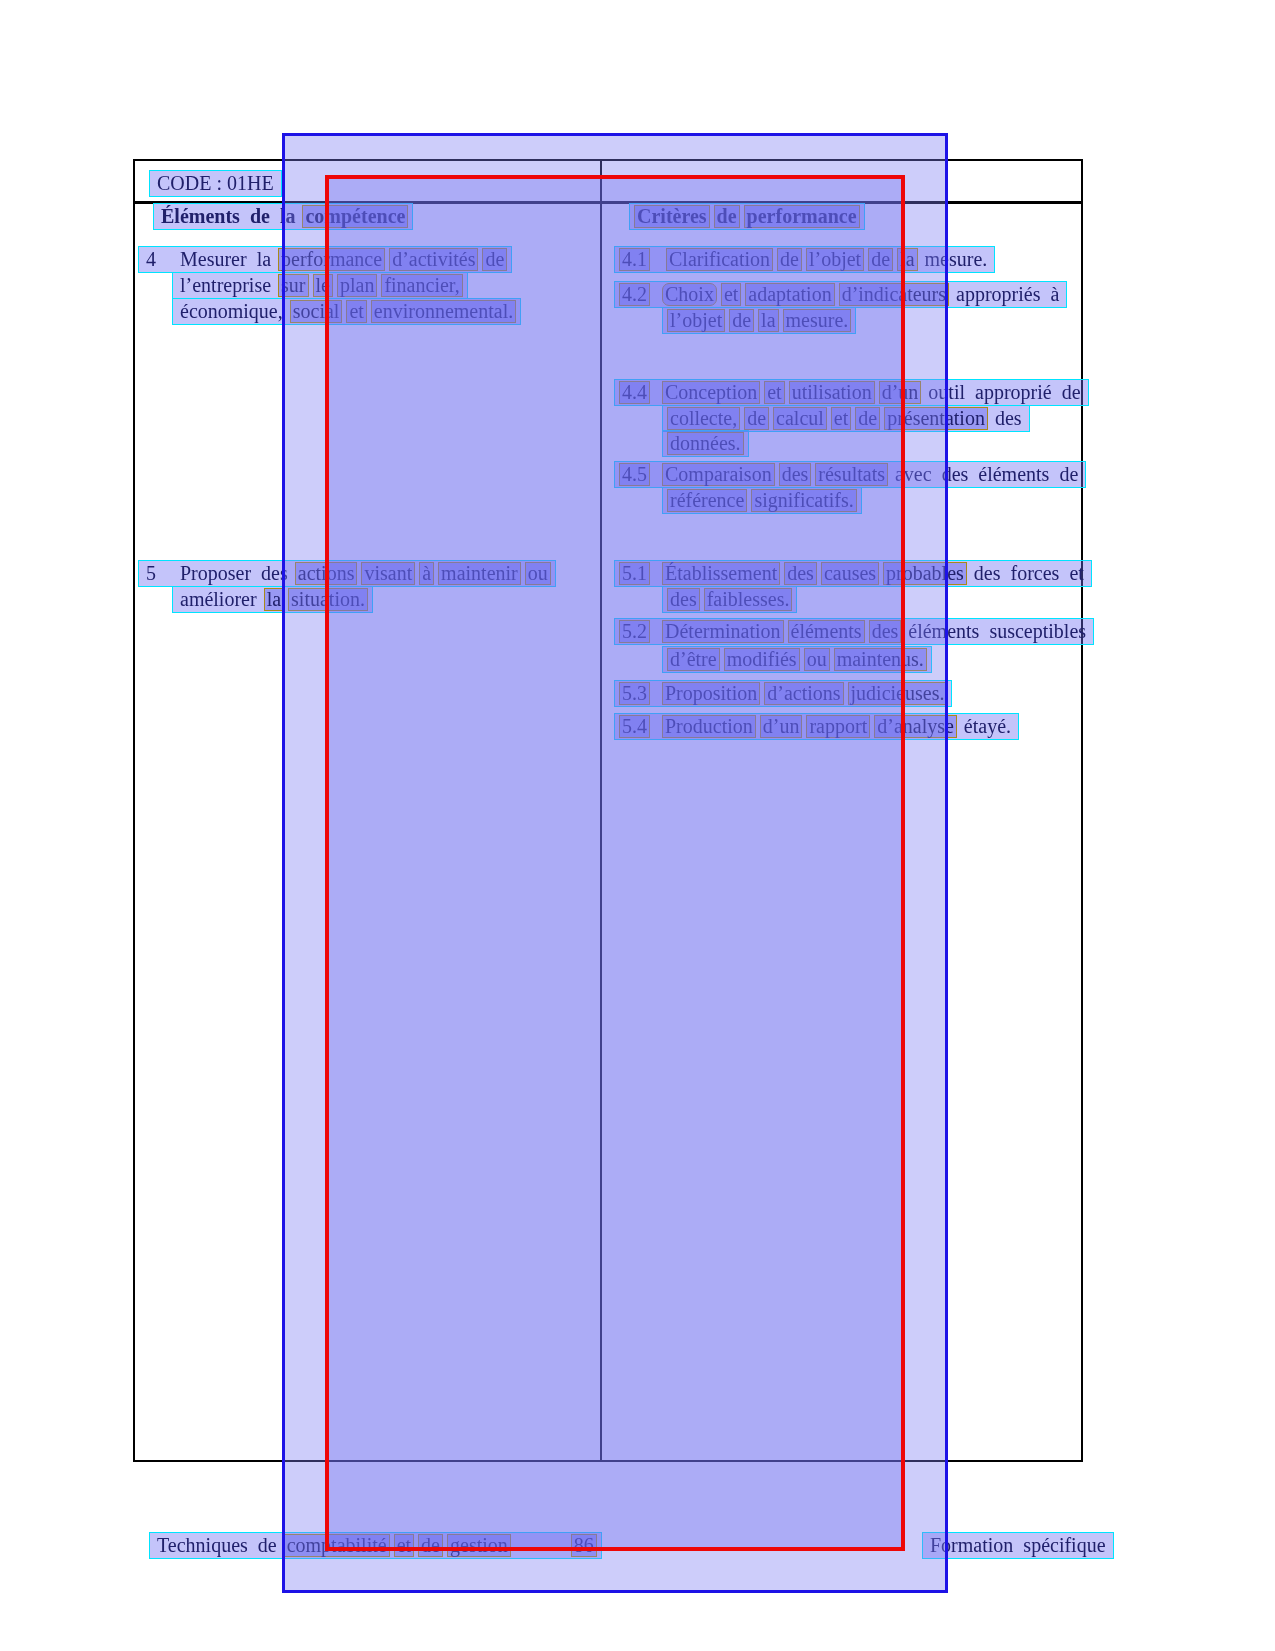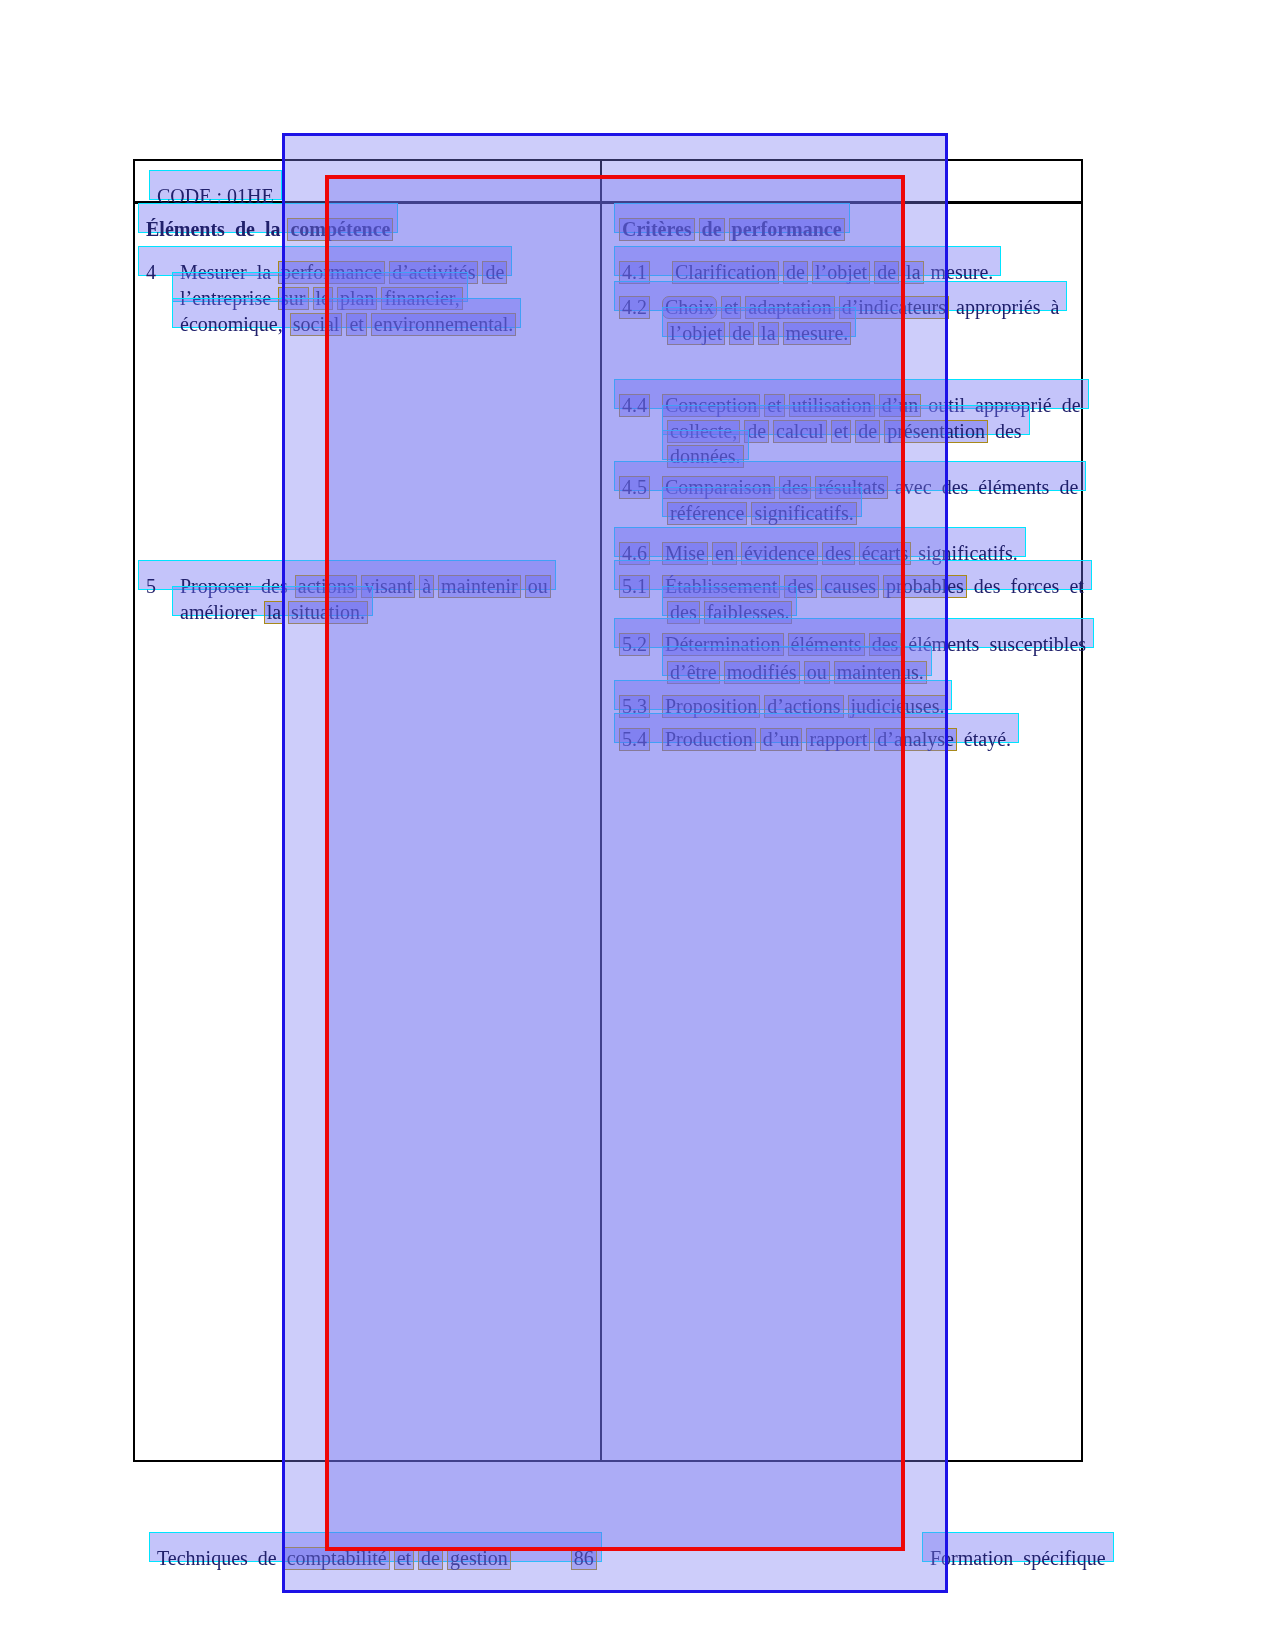--- a/index.html
+++ b/index.html
@@ -9,23 +9,23 @@
     font-size:20px;color:#20206b;
   }
   
   .tbl{position:absolute;left:133px;top:159px;width:946px;height:1299px;border:2px solid #000000;}
   .code-sep{position:absolute;left:0;right:0;top:40px;height:3px;background:#000000;}
   .col-div{position:absolute;left:465px;top:0;bottom:0;width:2px;background:#000000;}
   
   .line{
     position:absolute;white-space:nowrap;z-index:3;
     border:1px solid #00e4ff;background:rgba(108,108,242,0.40);
-    height:27px;line-height:23px;padding:14px 2px;box-sizing:border-box;
+    height:27px;line-height:23px;padding:1px 2px;box-sizing:border-box;
   }
-  .bold{font-weight:bold;}
+  .bold{font-weight:bold;margin-left:15px;}
   
   .w{display:inline-block;margin:0 2px;padding:0 2px;line-height:21px;}
   .w.b{border:1px solid #a8891a;background:rgba(70,70,228,0.34);}
   .w.p{border:1px solid transparent;}
   
   .blue-block{
     position:absolute;left:282px;top:133px;width:660px;height:1454px;
     border:3px solid #1d12e6;background:rgba(124,124,243,0.38);
     z-index:30;pointer-events:none;
   }
@@ -65,29 +65,28 @@
 
   <div class="line p-code"><span class="w p">CODE : 01HE</span></div>
 
   <div class="line bold p-hl"><span class="w p">Éléments</span><span class="w p">de</span><span class="w p">la</span><span class="w b">compétence</span></div>
   <div class="line bold p-hr"><span class="w b">Critères</span><span class="w b">de</span><span class="w b">performance</span></div>
 
   <div class="line p-r4a"><span class="w p">4</span><span class="w p" style="margin-left: 16px; text-align: right;">Mesurer</span><span class="w p">la</span><span class="w b">performance</span><span class="w b">d’activités</span><span class="w b">de</span></div>
   <div class="line p-r4b"><span class="w p">l’entreprise</span><span class="w b">sur</span><span class="w b">le</span><span class="w b">plan</span><span class="w b">financier,</span></div>
   <div class="line p-r4c"><span class="w p">économique,</span><span class="w b">social</span><span class="w b">et</span><span class="w b">environnemental.</span></div>
 
-  <div class="line p-c41"><span class="w b">4.1</span><span class="w b" style="margin-left: 20px; font-family: Liberation Serif, serif;">Clarification</span><span class="w b">de</span><span class="w b">l’objet</span><span class="w b">de</span><span class="w b">la</span><span class="w p">mesure.</span></div>
+  <div class="line p-c41"><span class="w b">4.1</span><span class="w b" style="margin-left: 14px; font-family: Liberation Serif, serif;">Clarification</span><span class="w b">de</span><span class="w b">l’objet</span><span class="w b">de</span><span class="w b">la</span><span class="w p">mesure.</span></div>
   <div class="line p-c42a"><span class="w b">4.2</span><span class="w b" style="margin-left: 10px; border-radius: 7px;">Choix</span><span class="w b">et</span><span class="w b">adaptation</span><span class="w b">d’indicateurs</span><span class="w p">appropriés</span><span class="w p">à</span></div>
   <div class="line p-c42b"><span class="w b">l’objet</span><span class="w b">de</span><span class="w b">la</span><span class="w b">mesure.</span></div>
   <div class="line p-c44a"><span class="w b">4.4</span><span class="w b" style="margin-left: 10px;">Conception</span><span class="w b">et</span><span class="w b">utilisation</span><span class="w b">d’un</span><span class="w p">outil</span><span class="w p">approprié</span><span class="w p">de</span></div>
   <div class="line p-c44b"><span class="w b">collecte,</span><span class="w b">de</span><span class="w b">calcul</span><span class="w b">et</span><span class="w b">de</span><span class="w b">présentation</span><span class="w p">des</span></div>
   <div class="line p-c44c"><span class="w b">données.</span></div>
   <div class="line p-c45a"><span class="w b">4.5</span><span class="w b" style="margin-left: 10px;">Comparaison</span><span class="w b">des</span><span class="w b">résultats</span><span class="w p">avec</span><span class="w p">des</span><span class="w p">éléments</span><span class="w p">de</span></div>
   <div class="line p-c45b"><span class="w b">référence</span><span class="w b">significatifs.</span></div>
-  <div class="line p-c46"><span class="w b">4.6</span><span class="w b" style="margin-left: 10px;">Mise</span><span class="w b">en</span><span class="w b">évidence</span><span class="w b">des</span><span class="w b">écarts</span><span class="w p">significatifs.</span></div>
 
   <div class="line p-r5a"><span class="w p">5</span><span class="w p" style="margin-left: 16px;">Proposer</span><span class="w p">des</span><span class="w b">actions</span><span class="w b">visant</span><span class="w b">à</span><span class="w b">maintenir</span><span class="w b">ou</span></div>
   <div class="line p-r5b"><span class="w p">améliorer</span><span class="w b">la</span><span class="w b">situation.</span></div>
 
   <div class="line p-c51a"><span class="w b">5.1</span><span class="w b" style="margin-left: 10px;">Établissement</span><span class="w b">des</span><span class="w b">causes</span><span class="w b">probables</span><span class="w p">des</span><span class="w p">forces</span><span class="w p">et</span></div>
   <div class="line p-c51b"><span class="w b">des</span><span class="w b">faiblesses.</span></div>
   <div class="line p-c52a"><span class="w b">5.2</span><span class="w b" style="margin-left: 10px;">Détermination</span><span class="w b">éléments</span><span class="w b">des</span><span class="w p">éléments</span><span class="w p">susceptibles</span></div>
   <div class="line p-c52b"><span class="w b">d’être</span><span class="w b">modifiés</span><span class="w b">ou</span><span class="w b">maintenus.</span></div>
   <div class="line p-c53"><span class="w b">5.3</span><span class="w b" style="margin-left: 10px;">Proposition</span><span class="w b">d’actions</span><span class="w b">judicieuses.</span></div>
   <div class="line p-c54"><span class="w b">5.4</span><span class="w b" style="margin-left: 10px;">Production</span><span class="w b">d’un</span><span class="w b">rapport</span><span class="w b">d’analyse</span><span class="w p">étayé.</span></div>

